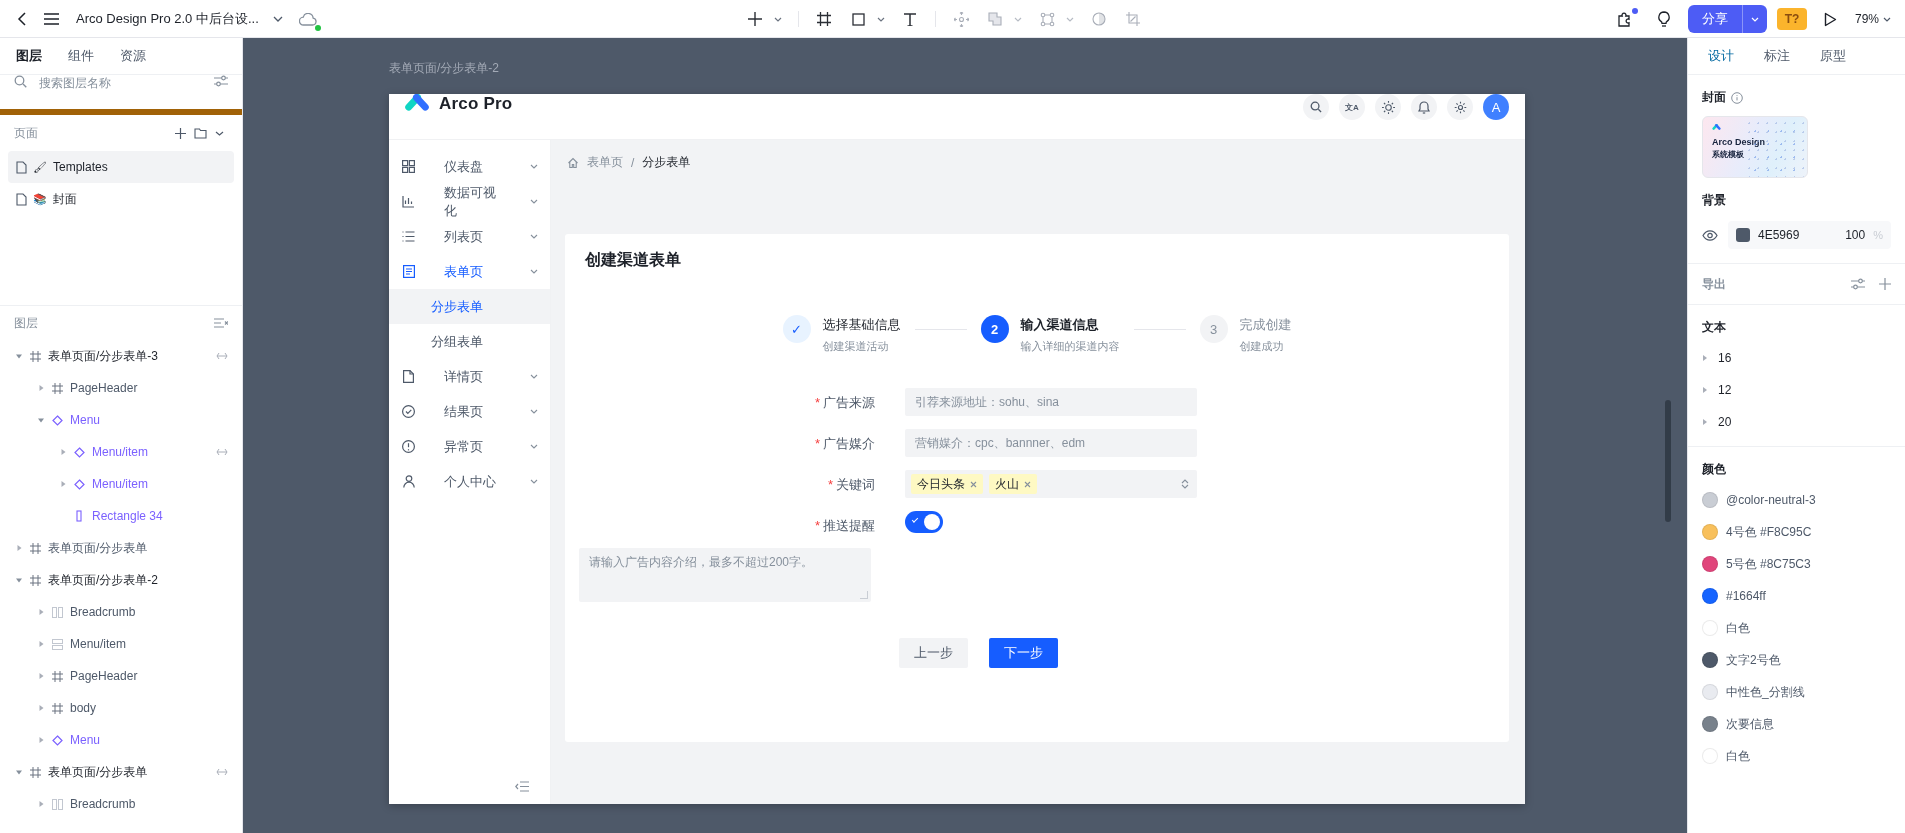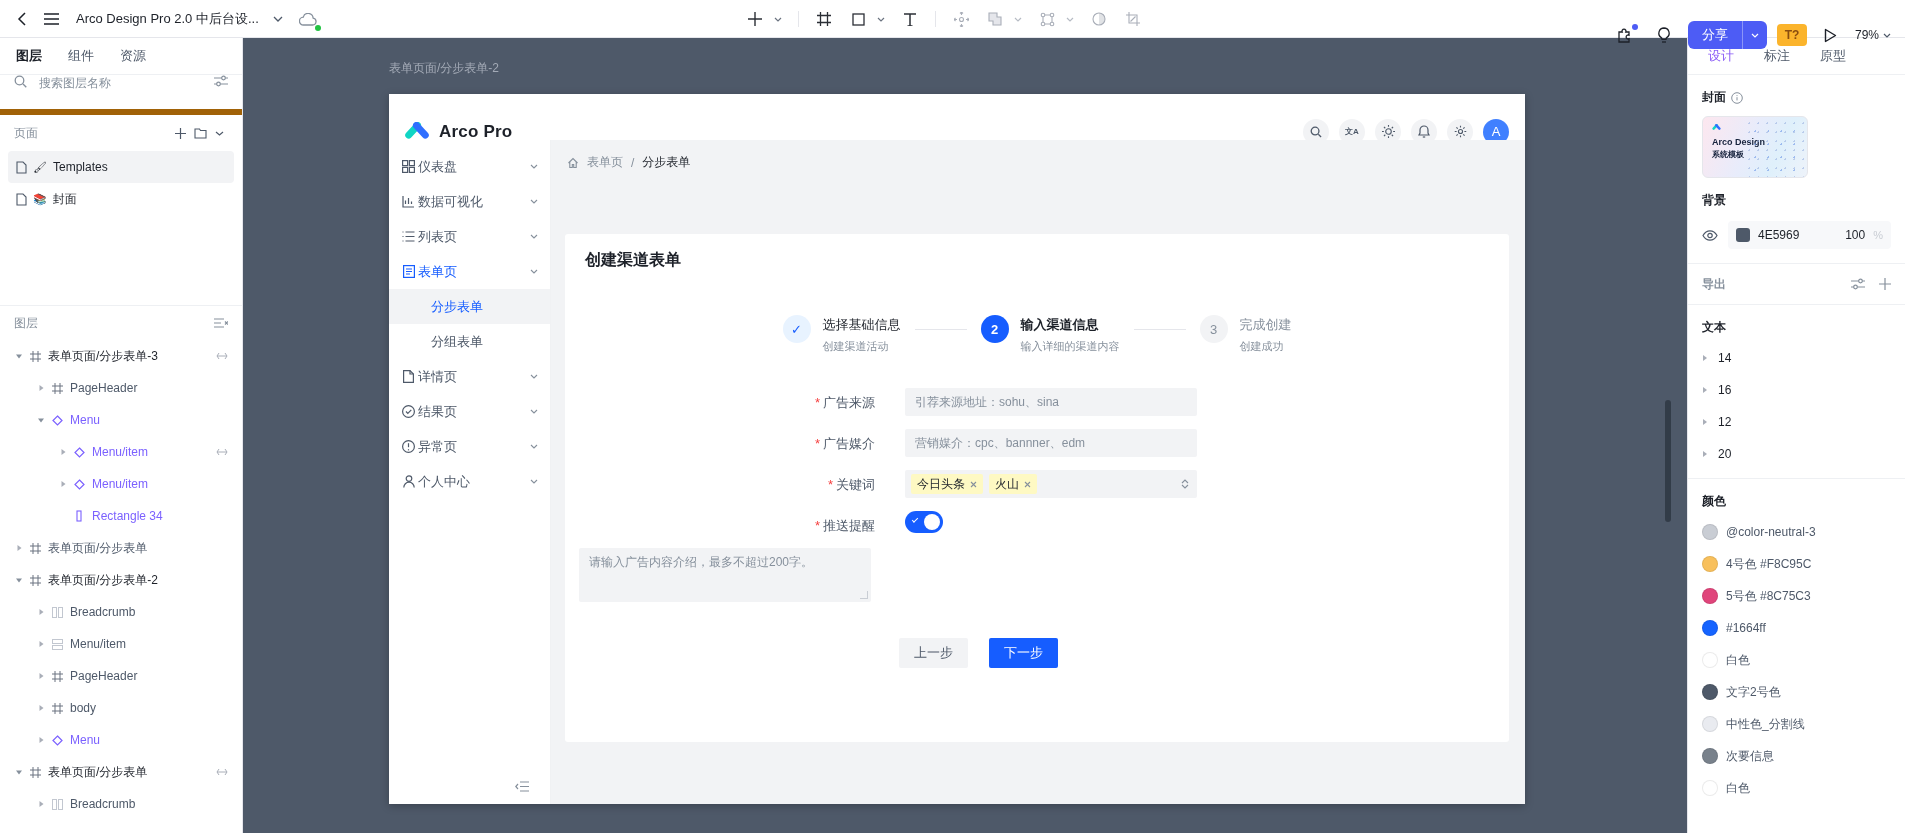--- a/index.html
+++ b/index.html
@@ -8,21 +8,21 @@
   #root { position:relative; width:1905px; height:833px; overflow:hidden; }
   svg { display:block; }
 
   
   .topbar { position:absolute; left:0; top:0; width:1905px; height:38px; background:#fff; border-bottom:1px solid #e5e6eb; z-index:30; }
   .tb-left { position:absolute; left:10px; top:0; height:38px; display:flex; align-items:center; gap:8px; }
   .icon-btn { display:flex; align-items:center; justify-content:center; width:28px; height:28px; border-radius:4px; color:#1d2129; cursor:pointer; }
   .icon-btn.small { width:22px; }
   .doc-title { font-size:13px; color:#1d2129; margin-left:6px; }
   .tb-center { position:absolute; left:740px; top:0; height:38px; display:flex; align-items:center; gap:4px; }
-  .tb-right { position:absolute; right:14px; top:16px; height:38px; display:flex; align-items:center; gap:10px; }
+  .tb-right { position:absolute; right:14px; top:0; height:38px; display:flex; align-items:center; gap:10px; }
   .tool { position:relative; display:flex; align-items:center; justify-content:center; width:30px; height:28px; border-radius:4px; color:#2b2f36; }
   .tool.gray { color:#a9aeb8; }
   .tool-chev { width:14px; height:28px; display:flex; align-items:center; color:#6b7380; }
   .tool-chev.gray { color:#b6bbc4; }
   .v-div { width:1px; height:16px; background:#e5e6eb; margin:0 6px; }
   .dot-blue { position:absolute; right:2px; top:3px; width:6px; height:6px; border-radius:50%; background:#4d5cf5; }
   .dot-green { position:absolute; right:-2px; bottom:2px; width:6px; height:6px; border-radius:50%; background:#23c343; }
   .share-btn { display:flex; align-items:stretch; height:28px; border-radius:6px; overflow:hidden; background:#4d5cf5; color:#fff; cursor:pointer; }
   .share-main { display:flex; align-items:center; padding:0 14px; font-size:13px; }
   .share-sep { width:1px; background:rgba(255,255,255,.35); }
@@ -55,30 +55,30 @@
   .trow .rside { position:absolute; right:14px; color:#a9aeb8; }
   .ind0 { padding-left:12px; } .ind1 { padding-left:34px; } .ind2 { padding-left:56px; }
 
   
   .canvas { position:absolute; left:243px; top:38px; width:1444px; bottom:0; background:#4e5969; overflow:hidden; z-index:10; }
   .frame-label { position:absolute; left:146px; top:22px; color:#a3aab6; font-size:12px; }
   .frame { position:absolute; left:146px; top:56px; width:1136px; height:710px; background:#fff; box-shadow:0 2px 8px rgba(0,0,0,.25); overflow:hidden; }
   .canvas-scrollbar { position:absolute; right:16px; top:362px; width:6px; height:122px; border-radius:3px; background:rgba(17,24,34,.45); }
 
   
-  .app-header { position:absolute; left:0; top:15px; width:100%; height:46px; background:#fff; display:flex; align-items:center; padding:0 16px; border-bottom:1px solid #f0f1f3;gap:11px; }
+  .app-header { position:absolute; left:0; top:0; width:100%; height:46px; background:#fff; display:flex; align-items:flex-start; padding:0 16px; border-bottom:1px solid #f0f1f3;gap:11px; }
   .app-logo { display:flex; align-items:center; gap:10px; }
   .brand { font-size:17px; font-weight:bold; color:#1d2129; letter-spacing:.2px; }
   .app-header .grow { flex:1; }
   .hdr-icons { display:flex; align-items:center; gap:10px; }
   .circ { width:26px; height:26px; border-radius:50%; background:#f2f3f5; color:#4e5969; display:flex; align-items:center; justify-content:center; font-size:10px; cursor:pointer; }
   .avatar { width:26px; height:26px; border-radius:50%; background:#4080ff; color:#fff; display:flex; align-items:center; justify-content:center; font-size:13px; cursor:pointer; }
   .app-body { position:absolute; left:0; top:46px; right:0; bottom:0; }
   .app-side { position:absolute; left:0; top:0; width:162px; bottom:0; background:#fff; border-right:1px solid #f0f1f3; padding-top:9px; }
-  .m-item { display:flex; align-items:center; height:35px; padding:0 12px; color:#4e5969; font-size:13px; gap:2px; cursor:pointer; }
+  .m-item { display:flex; align-items:center; height:35px; padding:0 12px; color:#4e5969; font-size:13px; gap:28px; cursor:pointer; }
   .m-item .mi { width:15px; display:flex; justify-content:center; color:#4e5969; }
   .m-item .grow { flex:1; }
   .m-item .chev { color:#86909c; }
   .m-item.blue, .m-item.blue .mi { color:#165dff; }
   .m-item.sub { padding-left:42px; }
   .m-item.selected { background:#f2f3f5; color:#165dff; }
   .side-collapse { position:absolute; left:126px; bottom:12px; color:#86909c; cursor:pointer; }
   .app-content { position:absolute; left:162px; top:0; right:0; bottom:0; background:#f2f3f5; }
   .crumbs { display:flex; align-items:center; gap:8px; padding:14px 0 0 16px; color:#86909c; font-size:12px; }
   .crumbs .cur { color:#1d2129; }
@@ -112,21 +112,21 @@
   .ta-grip { position:absolute; right:3px; bottom:3px; width:8px; height:8px; border-right:1.5px solid #c9cdd4; border-bottom:1.5px solid #c9cdd4; }
   .btn-row { display:flex; gap:21px; margin:36px 0 0 334px; }
   .btn { height:30px; border-radius:2px; display:flex; align-items:center; justify-content:center; font-size:13px; padding:0 15px; cursor:pointer; }
   .btn.secondary { background:#f2f3f5; color:#4e5969; }
   .btn.primary { background:#165dff; color:#fff; }
 
   
   .rightbar { position:absolute; right:0; top:38px; width:218px; bottom:0; background:#fff; border-left:1px solid #e5e6eb; z-index:20; overflow:hidden; }
   .rp-tabs { display:flex; align-items:center; gap:30px; height:37px; padding:0 20px; border-bottom:1px solid #eef0f3; }
   .rp-tab { font-size:13px; color:#4e5969; cursor:pointer; }
-  .rp-tab.active { color:#8b5cf6; }
+  .rp-tab.active { color:#0369a1; }
   .rp-sec-head { display:flex; align-items:center; gap:5px; padding:14px 14px 0 14px; font-size:12px; font-weight:bold; color:#1d2129; }
   .cover-thumb { margin:10px 14px 0 14px; width:106px; height:62px; border-radius:6px; border:1px solid #e5e6eb; position:relative; overflow:hidden;
     background:linear-gradient(115deg,#fde7ef 0%,#e8ecfb 45%,#dff0fb 70%,#eef3fa 100%); }
   .cover-thumb .ct-logo { position:absolute; left:9px; top:7px; width:9px; height:7px; }
   .ct-title { position:absolute; left:9px; top:20px; font-size:9px; font-weight:bold; color:#17233d; }
   .ct-sub { position:absolute; left:9px; top:32px; font-size:8px; font-weight:bold; color:#17233d; }
   .ct-noise { position:absolute; right:2px; top:2px; width:60px; height:58px; opacity:.6;
     background-image:radial-gradient(#9db4e2 1px, transparent 1px), radial-gradient(#6e98e8 1px, transparent 1px);
     background-size:9px 9px, 13px 13px; background-position:0 0, 4px 6px; }
   .bg-row { display:flex; align-items:center; gap:10px; margin:12px 14px 0 14px; }
@@ -984,28 +984,20 @@
     <div class="rp-sec-head">
       <span>文本</span>
     </div>
     <div style="margin-top:6px;">
       <div class="txt-row">
         <span class="caret">
             <svg width="6" height="8" viewBox="0 0 6 8">
               <path d="M1 1l4 3-4 3z" fill="#a9aeb8"></path>
             </svg>
           </span>
-        <span>14</span>
-      </div>
-      <div class="txt-row">
-        <span class="caret">
-            <svg width="6" height="8" viewBox="0 0 6 8">
-              <path d="M1 1l4 3-4 3z" fill="#a9aeb8"></path>
-            </svg>
-          </span>
         <span>16</span>
       </div>
       <div class="txt-row">
         <span class="caret">
             <svg width="6" height="8" viewBox="0 0 6 8">
               <path d="M1 1l4 3-4 3z" fill="#a9aeb8"></path>
             </svg>
           </span>
         <span>12</span>
       </div>

